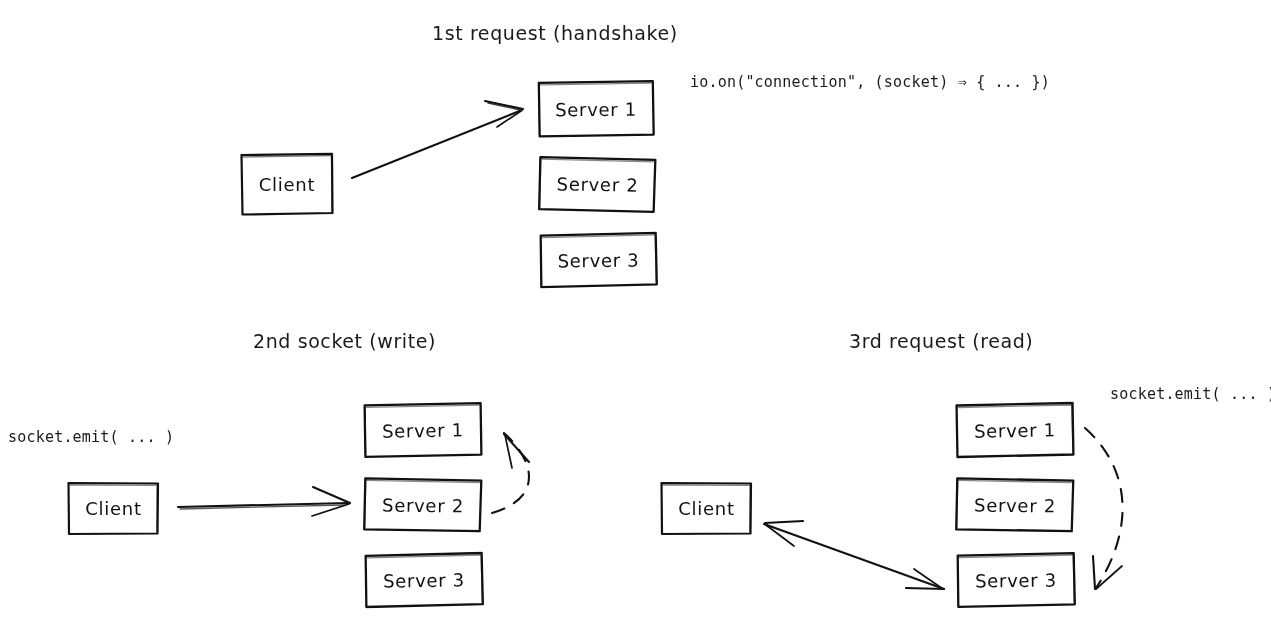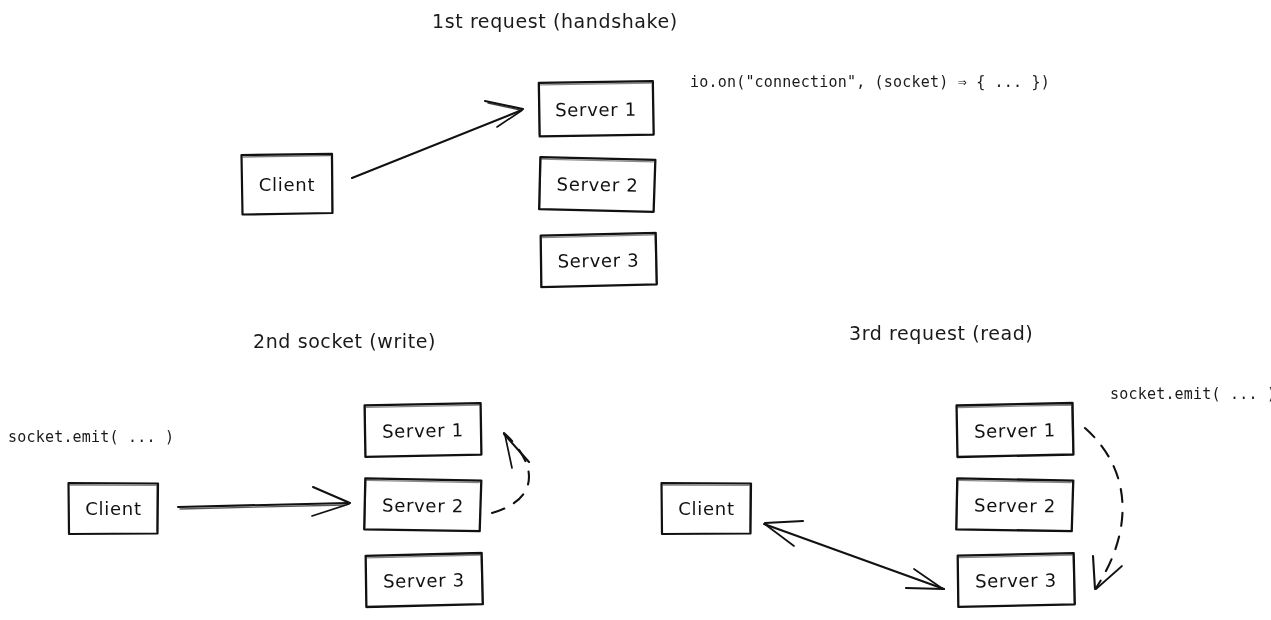--- a/index.html
+++ b/index.html
@@ -66,21 +66,21 @@
     stroke: #111111;
     stroke-linecap: round;
     stroke-linejoin: round;
   }
 </style>
 </head>
 <body>
 
 <div id="canvas">
 
-  <div class="section-title" style="left:432px; top:10px;text-align:center;">1st request (handshake)</div>
+  <div class="section-title" style="left:432px; top:22px;text-align:center;">1st request (handshake)</div>
 
   <div class="code-label" style="left:690px; top:73px;">io.on("connection", (socket) ⇒ {  ...  })</div>
 
   <div class="node-box" style="left:240px; top:152px; width:94px; height:64px;">
     <svg class="sketch-frame" viewBox="0 0 94 64" preserveAspectRatio="none">
       <path class="stroke" stroke-width="2.2" d="M1.5,3 L92,1.8 L92.5,61 L2.5,62.5 Z"></path>
       <path class="stroke" stroke-width="1.4" d="M3,5 L90.5,3.6 M91.5,4 L92,59" opacity="0.55"></path>
     </svg>
     <span class="node-label">Client</span>
   </div>
@@ -138,21 +138,21 @@
   </div>
 
   <div class="node-box" style="left:364px; top:552px; width:120px; height:56px; transform:rotate(-0.8deg);">
     <svg class="sketch-frame" viewBox="0 0 120 56" preserveAspectRatio="none">
       <path class="stroke" stroke-width="2.3" d="M2,3 L118,1.8 L118.5,53 L2,54.2 Z"></path>
       <path class="stroke" stroke-width="1.3" d="M3.5,5 L116,3.8 M117.5,3 L118,51" opacity="0.5"></path>
     </svg>
     <span class="node-label">Server 3</span>
   </div>
 
-  <div class="section-title" style="left:849px; top:322px;">3rd request (read)</div>
+  <div class="section-title" style="left:849px; top:330px;">3rd request (read)</div>
 
   <div class="code-label" style="left:1110px; top:385px;">socket.emit( ... )</div>
 
   <div class="node-box" style="left:660px; top:481px; width:93px; height:55px;">
     <svg class="sketch-frame" viewBox="0 0 93 55" preserveAspectRatio="none">
       <path class="stroke" stroke-width="2.2" d="M1.5,2 L91,2.5 L90.5,52.5 L2,53 Z"></path>
       <path class="stroke" stroke-width="1.3" d="M3,4 L89,4.3 M90,3 L89.8,50" opacity="0.5"></path>
     </svg>
     <span class="node-label">Client</span>
   </div>

